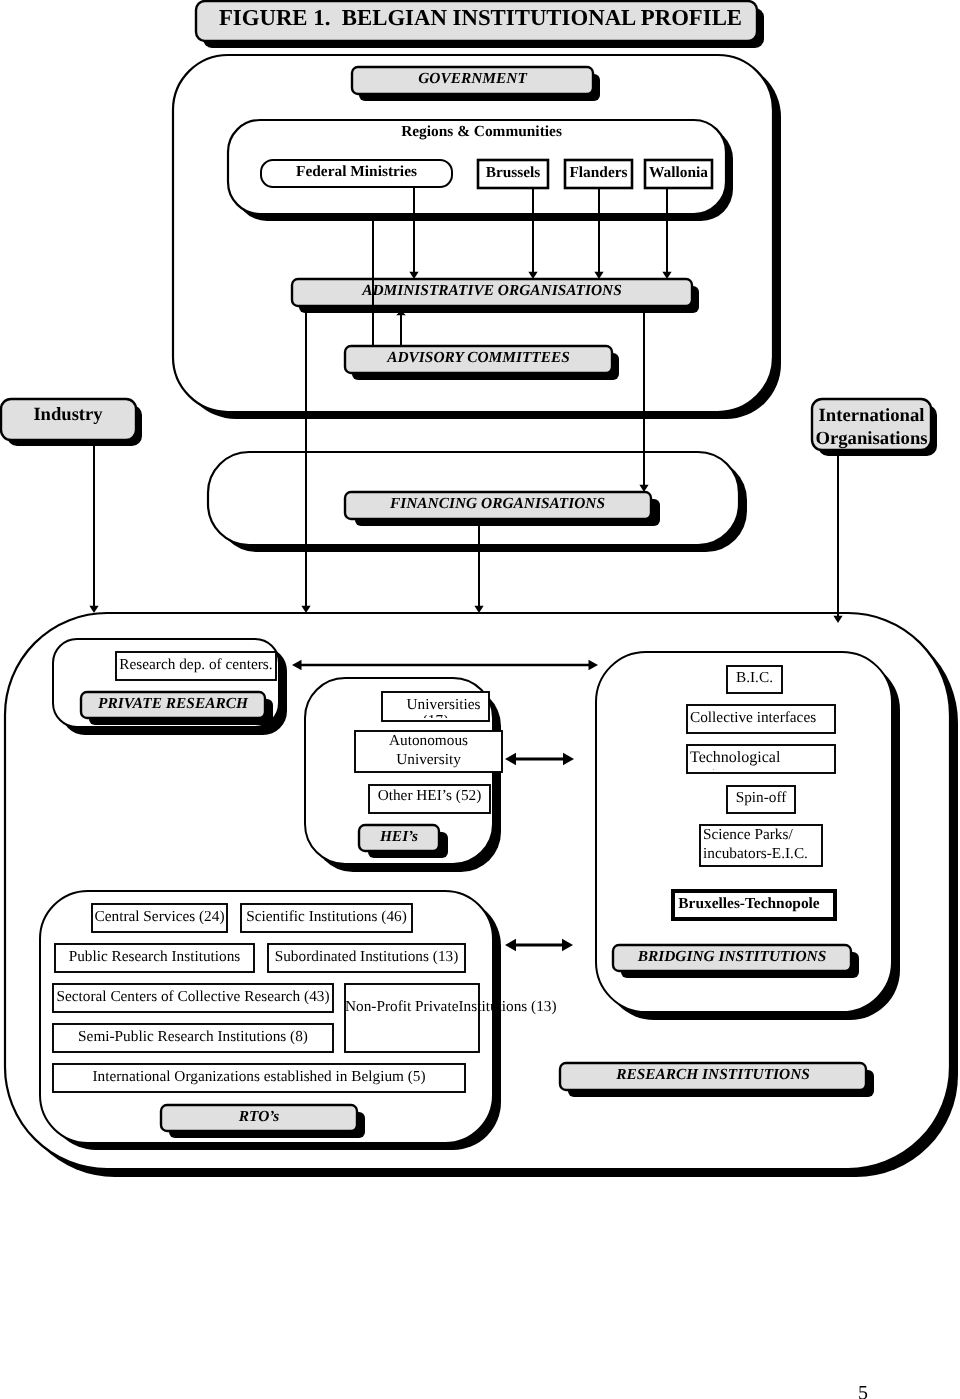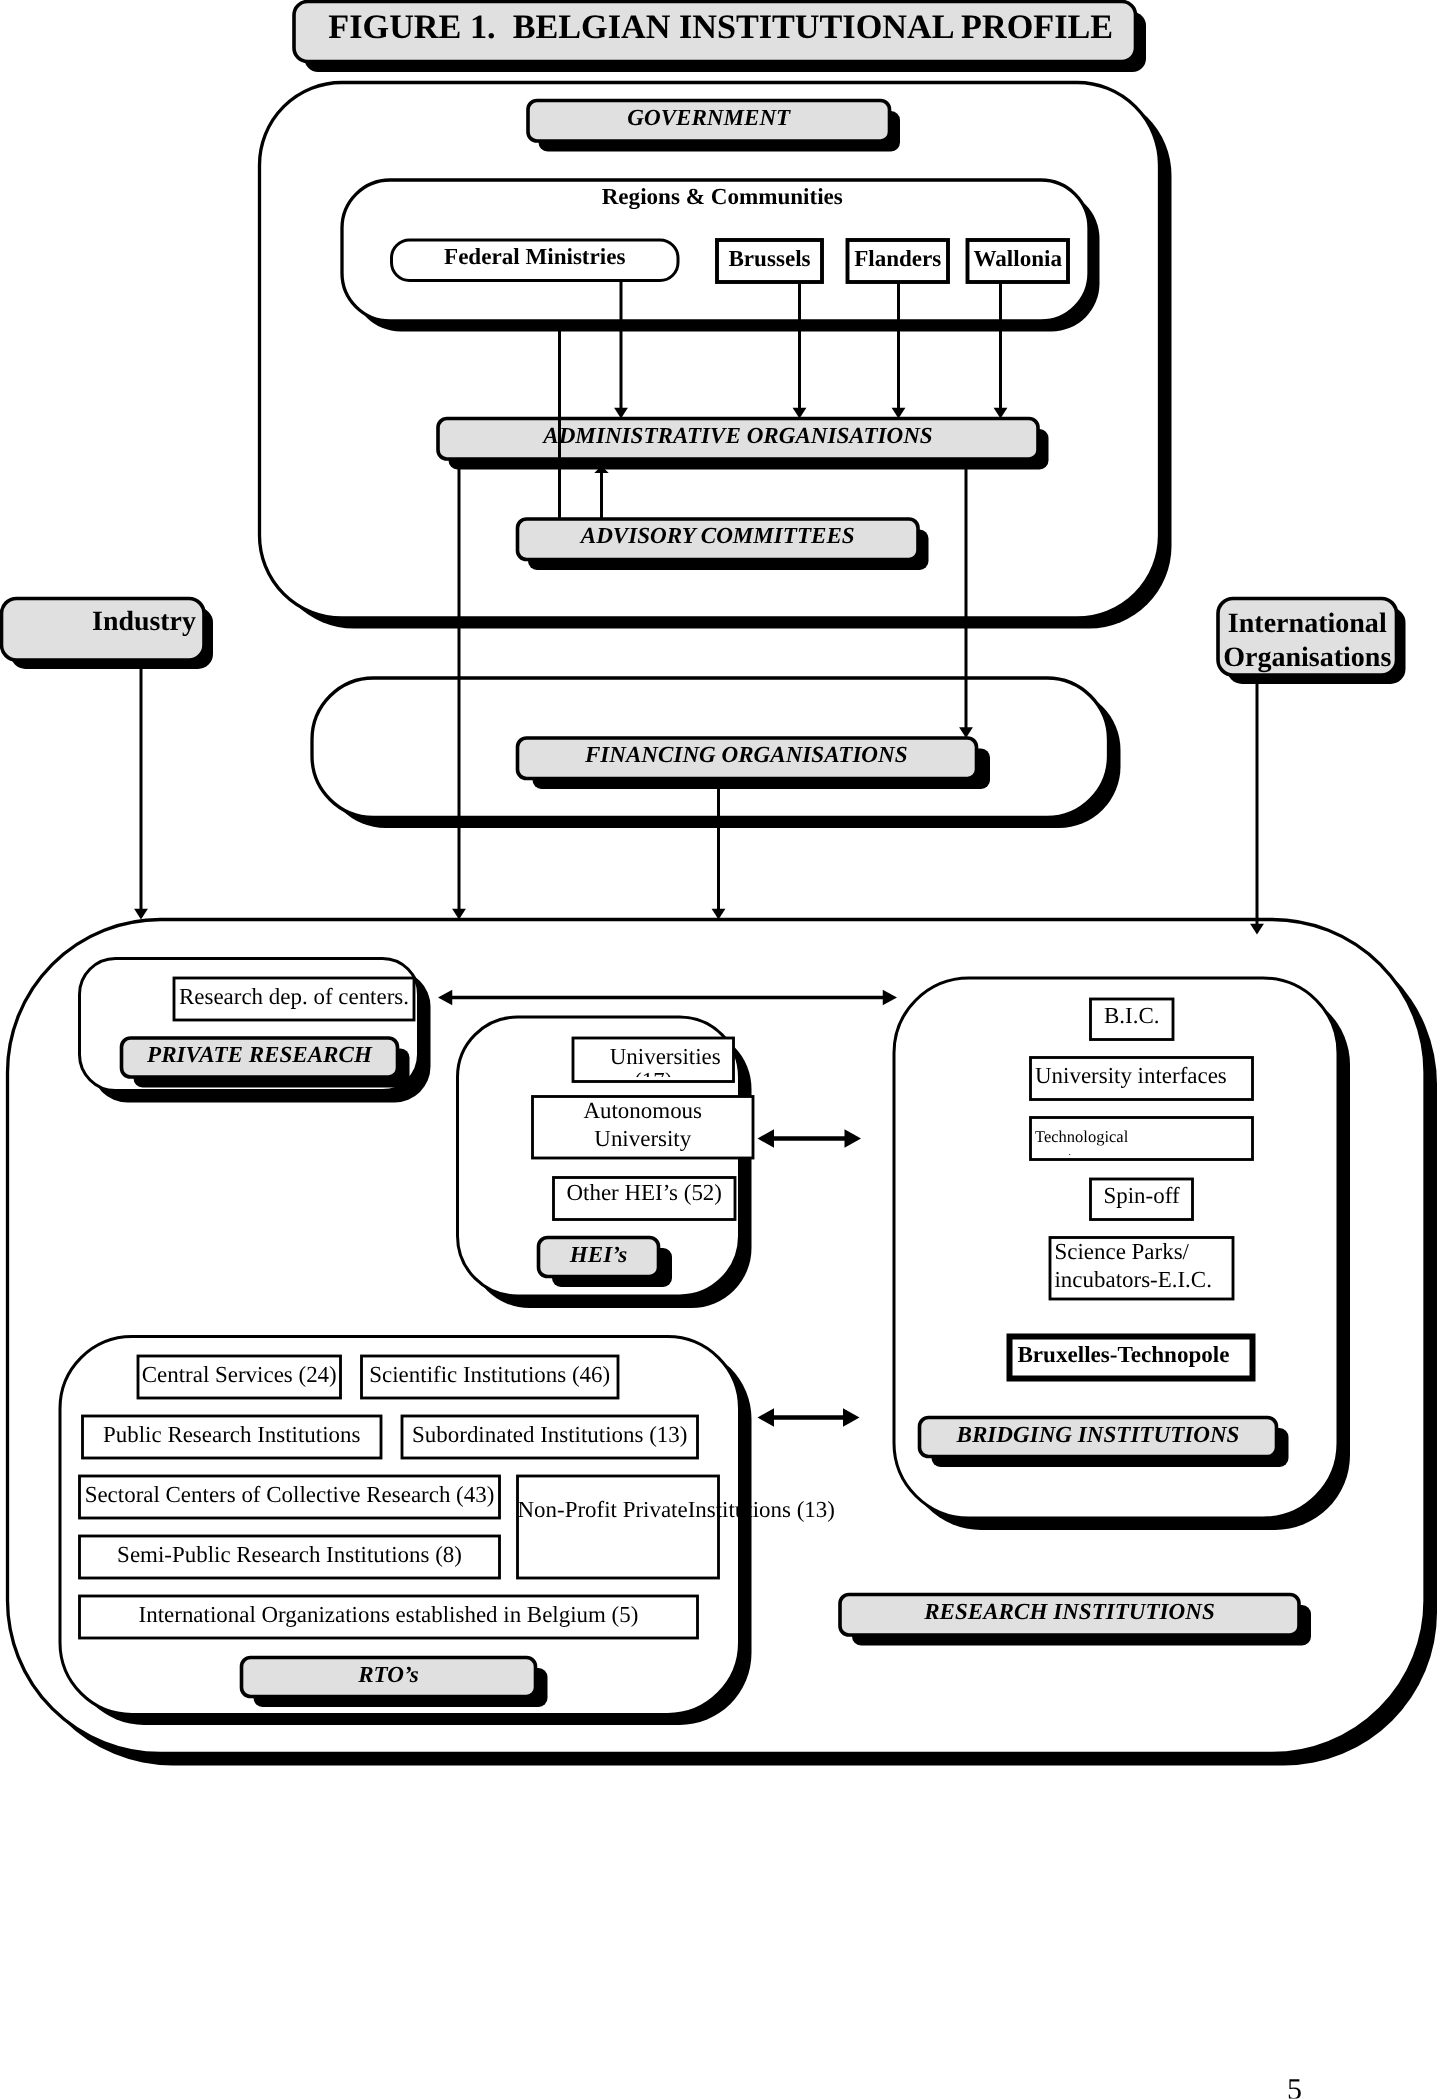--- a/index.html
+++ b/index.html
@@ -182,21 +182,21 @@
   <div class="tx b" style="left:236px;top:120px;width:491px;height:26px;font-size:15.4px;">Regions &amp; Communities</div>
 
   <div class="tx b" style="left:261px;top:160px;width:191px;height:27px;font-size:15.4px;">Federal Ministries</div>
   <div class="tx b" style="left:478px;top:160px;width:70px;height:28px;font-size:15.4px;">Brussels</div>
   <div class="tx b" style="left:565px;top:160px;width:67px;height:28px;font-size:15.4px;">Flanders</div>
   <div class="tx b" style="left:645px;top:160px;width:67px;height:28px;font-size:15.4px;">Wallonia</div>
 
   <div class="tx bi" style="left:292px;top:279px;width:400px;height:27px;font-size:15.4px;">ADMINISTRATIVE ORGANISATIONS</div>
   <div class="tx bi" style="left:345px;top:346px;width:267px;height:27px;font-size:15.4px;">ADVISORY COMMITTEES</div>
 
-  <div class="tx b" style="left:1px;top:396px;width:134px;height:40px;font-size:18.6px;margin-left:28px;">Industry</div>
+  <div class="tx b" style="left:1px;top:396px;width:134px;height:40px;font-size:18.6px;">Industry</div>
 
   <div class="tx b" style="left:811px;top:404px;width:121px;height:50px;font-size:18.7px;flex-direction:column;line-height:1.2;">
     <span>International</span>
     <span>Organisations</span>
   </div>
 
   <div class="tx bi" style="left:345px;top:492px;width:305px;height:27px;font-size:15.4px;">FINANCING ORGANISATIONS</div>
 
   <div class="tx" style="left:116px;top:652px;width:160px;height:28px;font-size:15.3px;">Research dep. of centers.</div>
   <div class="tx bi" style="left:81px;top:692px;width:184px;height:26px;font-size:15.4px;">PRIVATE RESEARCH</div>
@@ -206,22 +206,22 @@
     <div class="tx" style="left:0;top:-2px;width:105px;height:18px;font-size:15.3px;">(17)</div>
   </div>
   <div class="tx" style="left:355px;top:731px;width:147px;height:41px;font-size:15.3px;flex-direction:column;line-height:1.25;">
     <span>Autonomous</span>
     <span>University</span>
   </div>
   <div class="tx" style="left:369px;top:785px;width:121px;height:25px;font-size:15.3px;">Other HEI’s (52)</div>
   <div class="tx bi" style="left:359px;top:825px;width:80px;height:26px;font-size:15.4px;">HEI’s</div>
 
   <div class="tx" style="left:727px;top:666px;width:55px;height:27px;font-size:15.3px;">B.I.C.</div>
-  <div class="tx" style="left:690px;top:705px;width:148px;height:28px;font-size:15.3px;justify-content:flex-start;">University interfaces</div>
-  <div class="tx" style="left:690px;top:746px;width:145px;height:26px;font-size:11px;justify-content:flex-start;">Technological</div>
+  <div class="tx" style="left:690px;top:705px;width:148px;height:28px;font-size:15.3px;justify-content:flex-start;">Collective interfaces</div>
+  <div class="tx" style="left:690px;top:746px;width:145px;height:26px;font-size:16px;justify-content:flex-start;">Technological</div>
   <div style="position:absolute;left:690px;top:768px;width:145px;height:2px;overflow:hidden;">
     <div class="tx" style="left:0;top:-2px;width:145px;height:18px;font-size:15.3px;justify-content:flex-start;">centers</div>
   </div>
   <div class="tx" style="left:727px;top:786px;width:68px;height:27px;font-size:15.3px;">Spin-off</div>
   <div class="tx" style="left:703px;top:825px;width:122px;height:41px;font-size:15.3px;flex-direction:column;align-items:flex-start;line-height:1.25;">
     <span>Science Parks/</span>
     <span>incubators-E.I.C.</span>
   </div>
   <div class="tx b" style="left:673px;top:891px;width:152px;height:28px;font-size:15.4px;">Bruxelles-Technopole</div>
   <div class="tx bi" style="left:613px;top:945px;width:238px;height:26px;font-size:15.4px;font-family:Liberation Serif, serif;">BRIDGING INSTITUTIONS</div>

